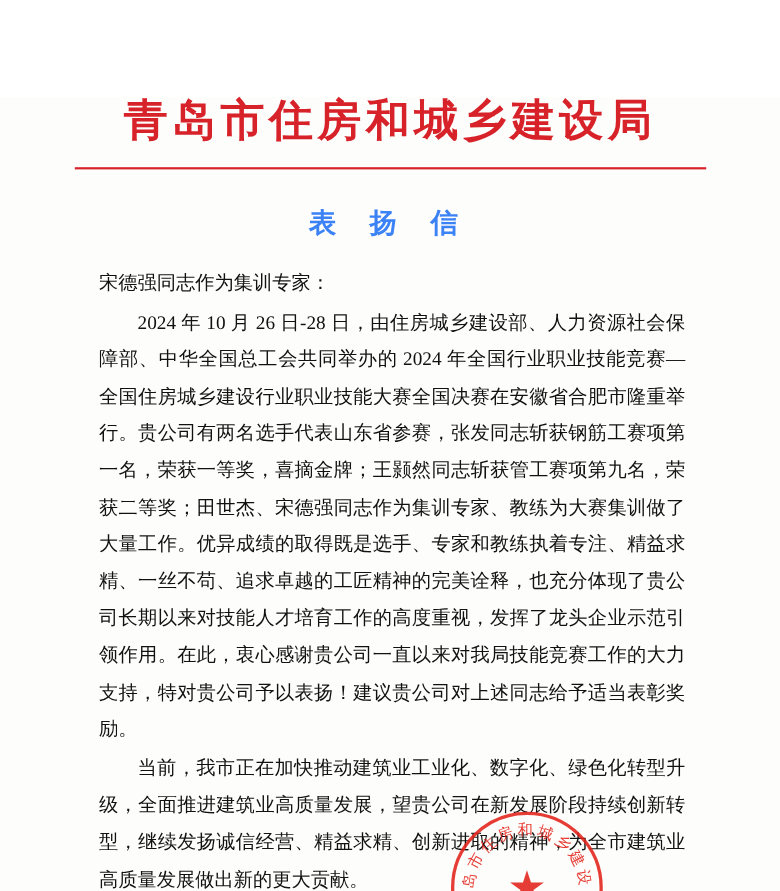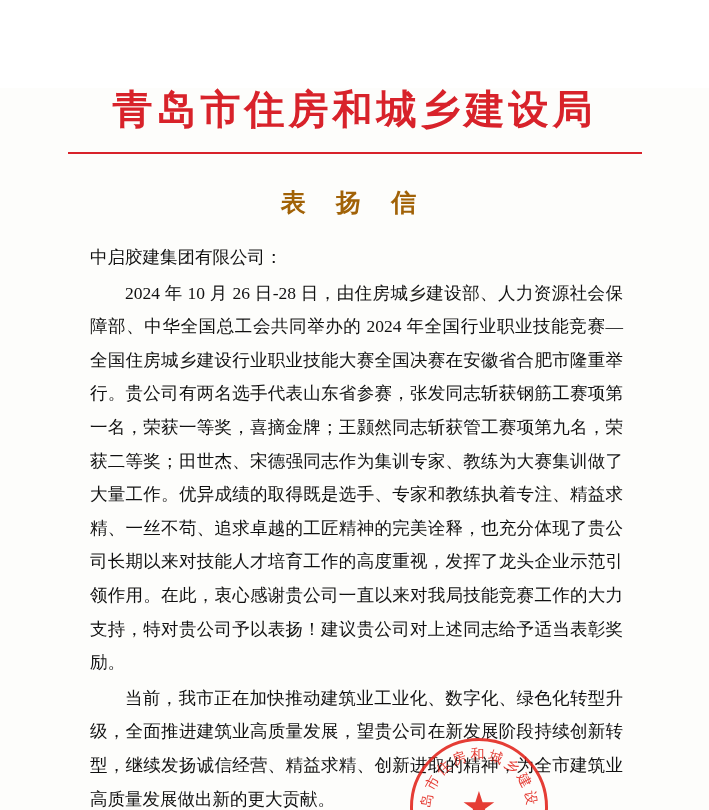--- a/index.html
+++ b/index.html
@@ -36,21 +36,21 @@
   .rule {
     width: 574px;
     height: 2px;
     background: #d8222a;
     margin: 20px auto 0 auto;
   }
   .doc-title {
     text-align: center;
     font-size: 25px;
     font-weight: bold;
-    color: #a16207;
+    color: #3b82f6;
     letter-spacing: 12px;
     margin-top: 32px;
     font-family: "Liberation Serif", "DejaVu Serif", serif;
   }
   .body-wrap {
     margin: 22px 86px 0 90px;
     color: #111111;
     font-size: 17.5px;
     line-height: 1.92;
     text-align: justify;
@@ -105,21 +105,21 @@
 <body>
 
 <div class="page">
 
   <div class="letterhead">青岛市住房和城乡建设局</div>
   <div class="rule"></div>
 
   <div class="doc-title">表 扬 信</div>
 
   <div class="body-wrap">
-    <p class="para addressee" style="text-indent:0">中启胶建集团有限公司：</p>
+    <p class="para addressee" style="text-indent:0">宋德强同志作为集训专家：</p>
     <p class="para"><span>2024 年 10 月 26 日-28 日，由住房城乡建设部、人力资源社会保障部、中华全国总工会共同举办的 2024 年全国行业职业技能竞赛—全国住房城乡建设行业职业技能大赛全国决赛在安徽省合肥市隆重举行。贵公司有两名选手代表山东省参赛，</span><span class="emph">张发</span><span>同志斩获钢筋工赛项第一名，荣获一等奖，喜摘金牌；</span><span class="emph">王颢然</span><span>同志斩获管工赛项第九名，荣获二等奖；田世杰、宋德强同志作为集训专家、教练为大赛集训做了大量工作。优异成绩的取得既是选手、专家和教练执着专注、精益求精、一丝不苟、追求卓越的工匠精神的完美诠释，也充分体现了贵公司长期以来对技能人才培育工作的高度重视，发挥了龙头企业示范引领作用。在此，衷心感谢贵公司一直以来对我局技能竞赛工作的大力支持，特对贵公司予以表扬！建议贵公司对上述同志给予适当表彰奖励。</span></p>
     <p class="para">当前，我市正在加快推动建筑业工业化、数字化、绿色化转型升级，全面推进建筑业高质量发展，望贵公司在新发展阶段持续创新转型，继续发扬诚信经营、精益求精、创新进取的精神，为全市建筑业高质量发展做出新的更大贡献。</p>
   </div>
 
   <div class="stamp">
     <div class="stamp-inner"></div>
     <svg width="132" height="132" viewBox="0 0 132 132">
       <defs>
         <path id="arcpath" d="M 18,66 A 48,48 0 1 1 114,66"></path>
       </defs>

